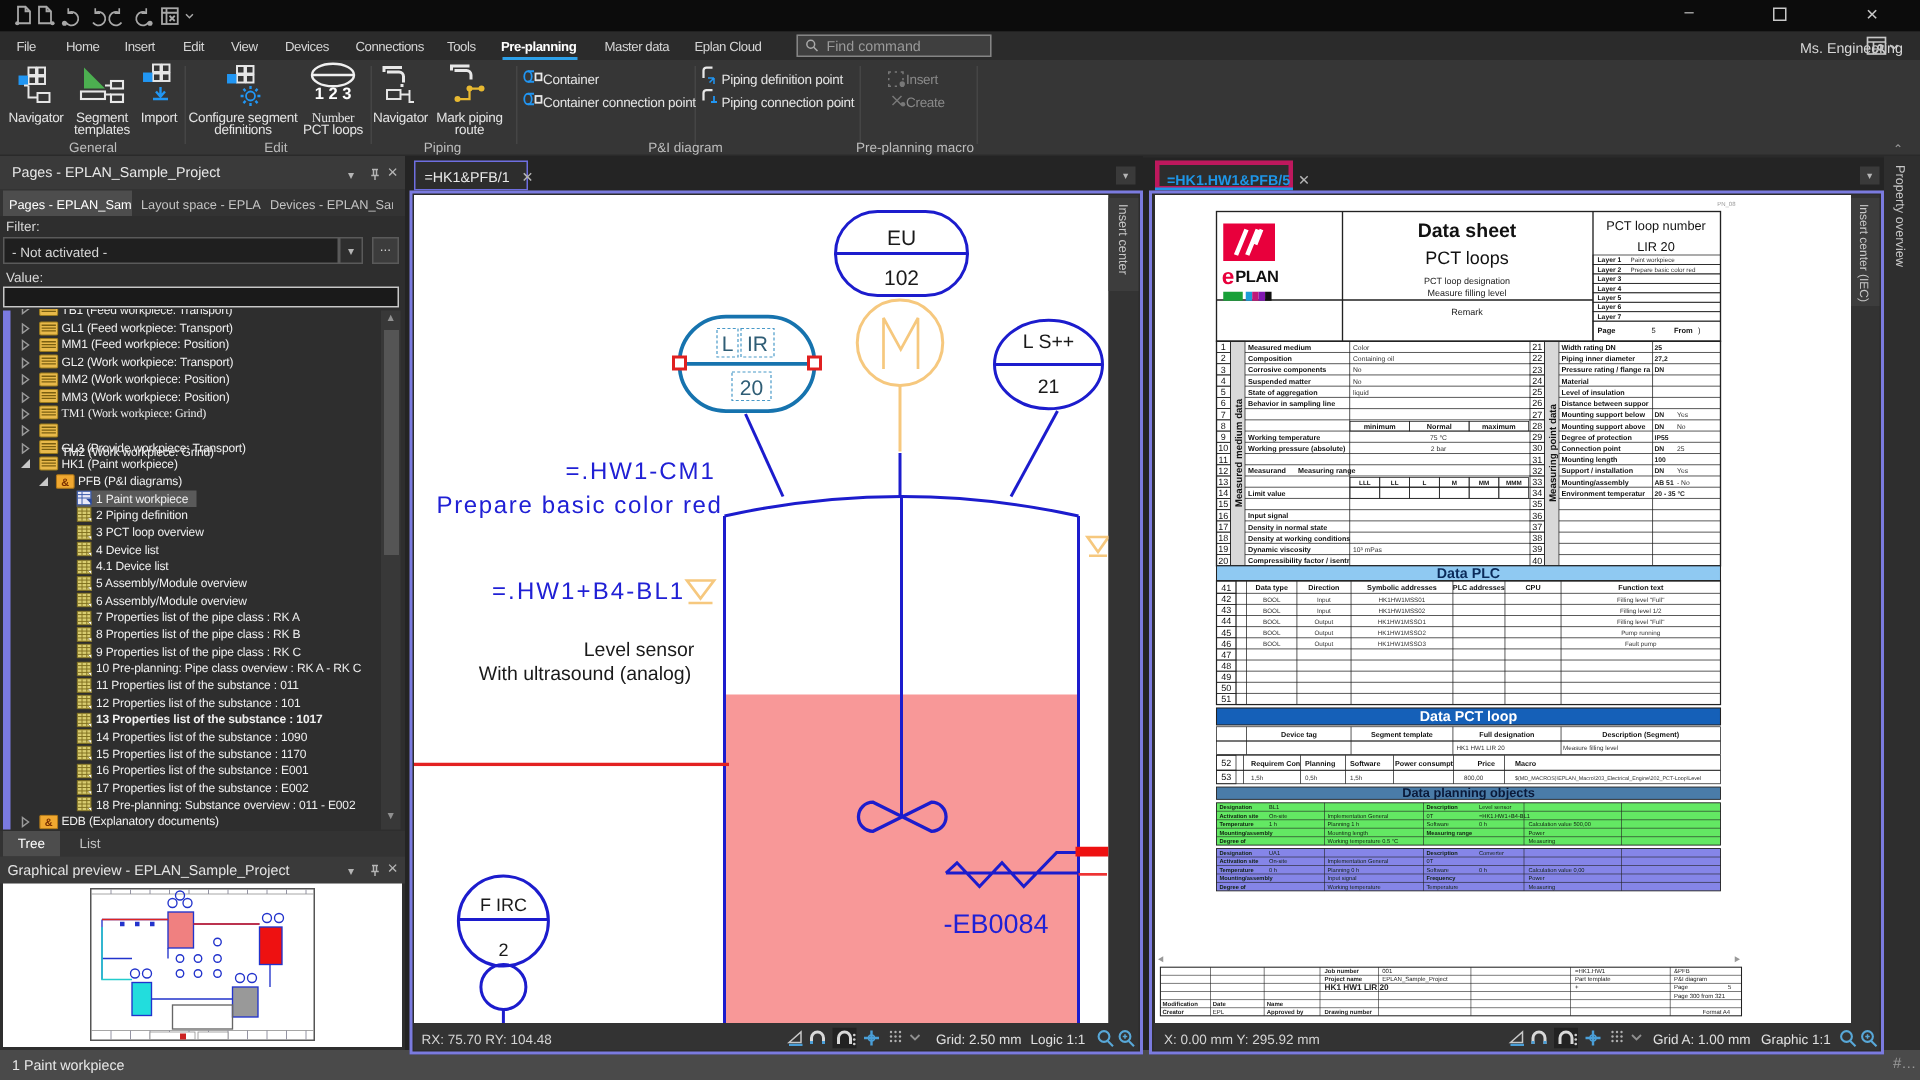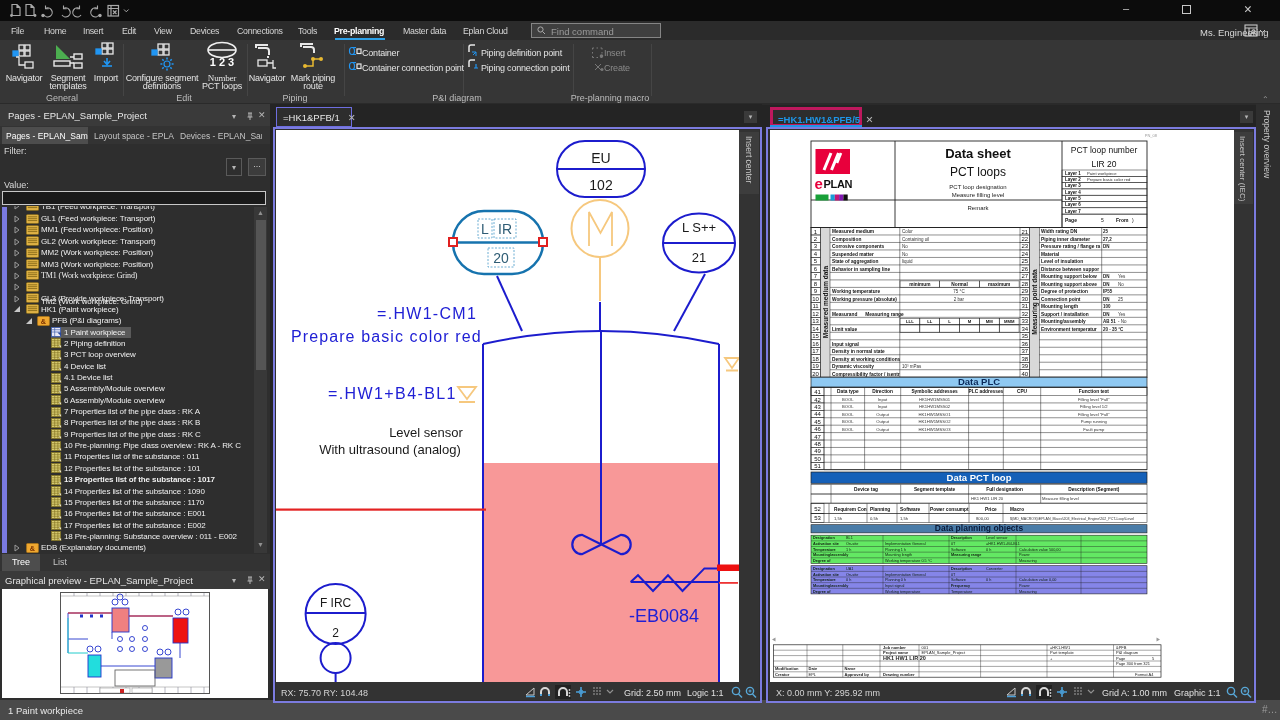--- a/index.html
+++ b/index.html
@@ -189,20 +189,21 @@
 <div class="abs" style="left:232px;top:112px;color:#b5b5b5;font-size:8px;">▾</div>
 <svg class="abs" style="left:246px;top:112px" width="8" height="9" viewBox="0 0 8 9" fill="none" stroke="#b5b5b5" stroke-width="1">
       <path d="M2 1 h4 M3 1 v4 M5 1 v4 M1.5 5 h5 M4 5 v3"></path>
     </svg>
     <div class="abs" style="left:258px;top:110px;color:#b5b5b5;font-size:9px;">✕</div>
 <div class="abs" style="left:0;top:126px;width:270px;height:18px;background:#333;"></div>
 <div class="abs" style="left:2px;top:127px;width:86px;height:17px;background:#4d4d4d;color:#fff;font-size:8.5px;padding:4px 0 0 4px;white-space:nowrap;overflow:hidden;">Pages - EPLAN_Sampl...</div>
 <div class="abs" style="left:90px;top:127px;width:84px;height:17px;color:#c4c4c4;font-size:8.5px;padding:4px 0 0 4px;white-space:nowrap;overflow:hidden;">Layout space - EPLAN...</div>
 <div class="abs" style="left:176px;top:127px;width:86px;height:17px;color:#c4c4c4;font-size:8.5px;padding:4px 0 0 4px;white-space:nowrap;overflow:hidden;">Devices - EPLAN_Sam...</div>
 <div class="abs" style="left:4px;top:146px;color:#d8d8d8;font-size:9px;">Filter:</div>
+<div class="abs" style="left:2px;top:158px;width:224px;height:18px;background:#1f1f1f;border:1px solid #5a5a5a;color:#d8d8d8;font-size:9px;padding:4px 0 0 5px;">- Not activated -</div>
 <div class="abs" style="left:226px;top:158px;width:16px;height:18px;background:#2e2e2e;border:1px solid #5a5a5a;color:#b5b5b5;font-size:8px;text-align:center;padding-top:4px;">▾</div>
 <div class="abs" style="left:248px;top:158px;width:18px;height:18px;background:#3c3c3c;border:1px solid #5a5a5a;color:#d0d0d0;font-size:9px;text-align:center;">...</div>
 <div class="abs" style="left:4px;top:180px;color:#d8d8d8;font-size:9px;">Value:</div>
 <div class="abs" style="left:2px;top:191px;width:264px;height:14px;background:#1a1a1a;border:1.5px solid #c8c8c8;"></div>
 <div class="abs" style="left:0;top:206px;width:270px;height:348px;background:#2e2e2e;"></div>
 <div class="abs" style="left:2px;top:207px;width:5px;height:346px;background:#7a7ae0;"></div>
 <div class="abs" style="left:0;top:206px;width:250px;height:7px;overflow:hidden;">
       <svg style="position:absolute;left:14px;top:-4.5px" width="6" height="8" viewBox="0 0 6 8">
         <path d="M1 1 L5 4 L1 7 Z" fill="none" stroke="#9a9a9a" stroke-width="1"></path>
       </svg>

